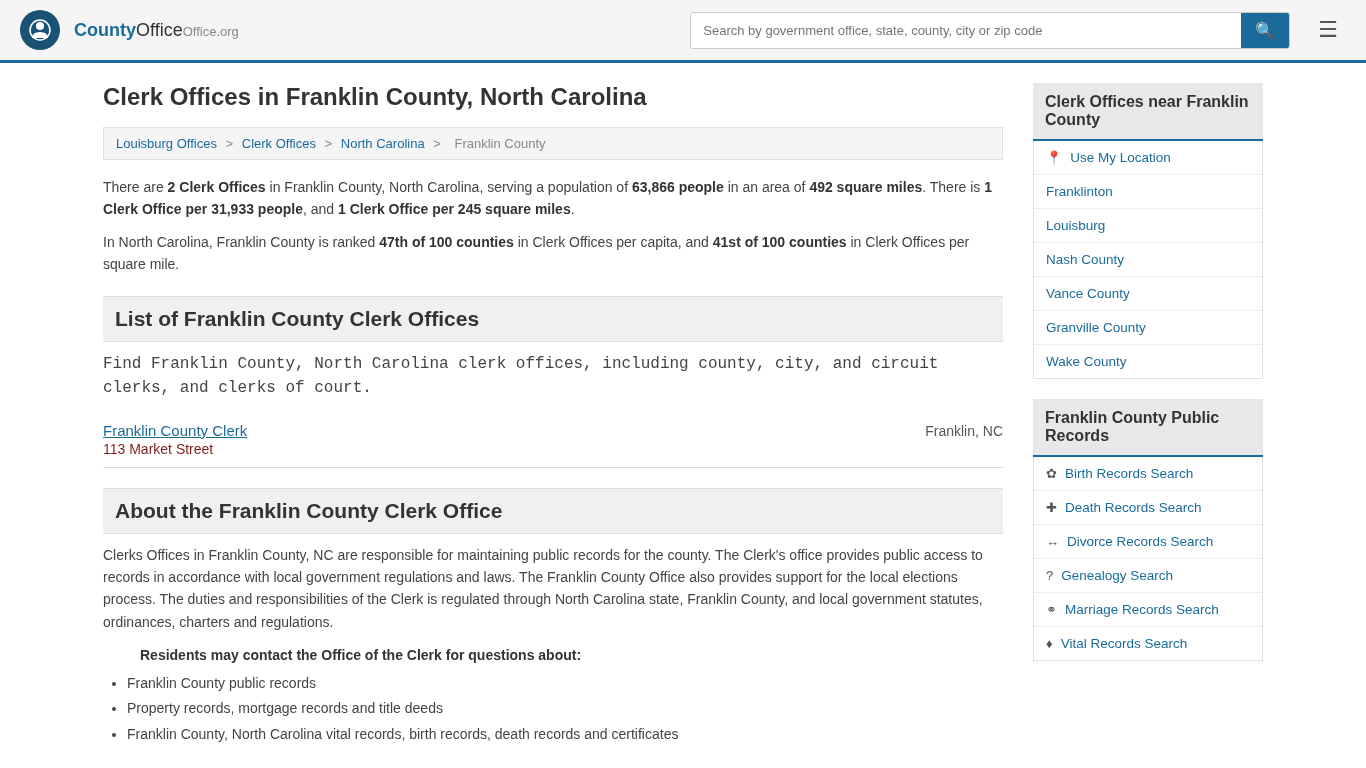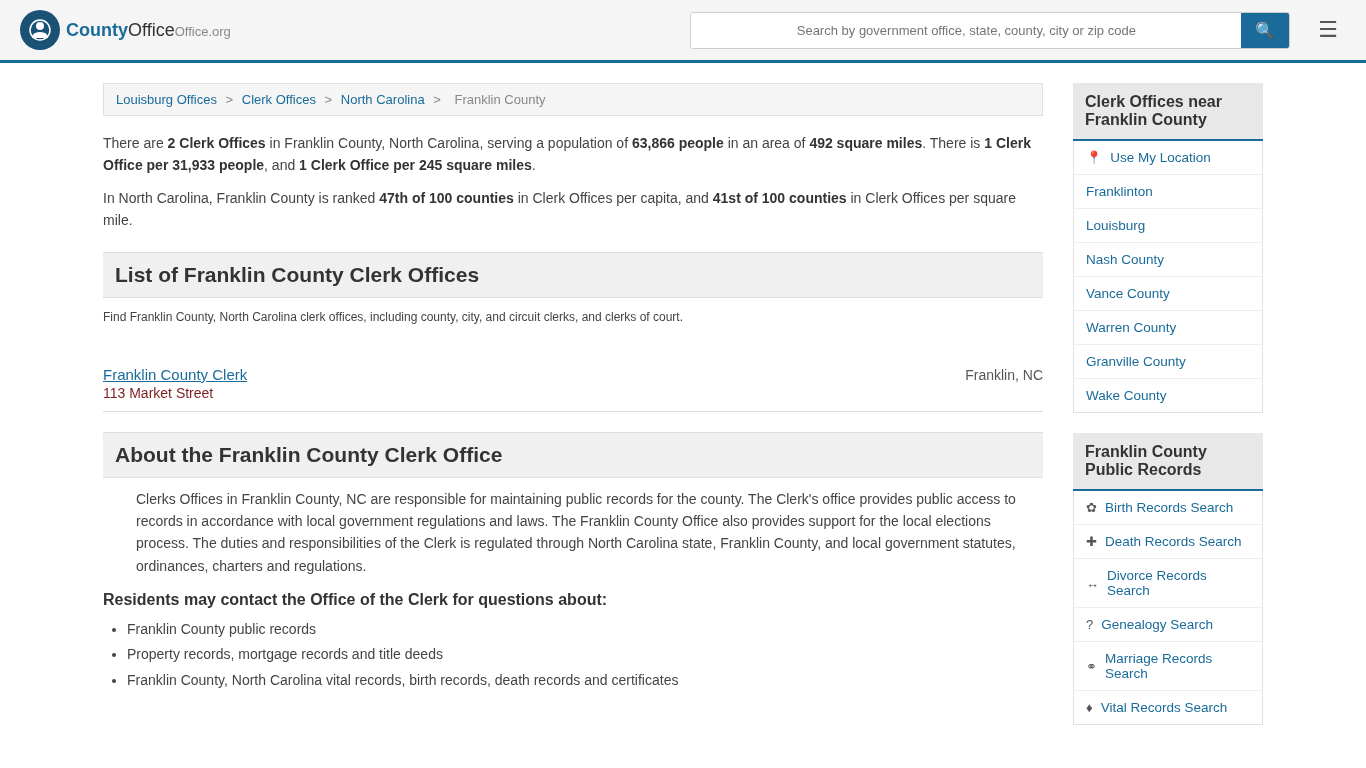--- a/index.html
+++ b/index.html
@@ -10,21 +10,21 @@
       background: #f5f5f5;
       border-bottom: 3px solid #1a6b9a;
       padding: 10px 20px;
       display: flex;
       align-items: center;
       gap: 20px;
     }
     .logo-area {
       display: flex;
       align-items: center;
-      gap: 6px;
+      gap: 14px;
       text-decoration: none;
     }
     .logo-icon {
       width: 40px;
       height: 40px;
       border-radius: 50%;
       background: #1a5276;
       display: flex;
       align-items: center;
       justify-content: center;
@@ -40,21 +40,20 @@
       overflow: hidden;
       margin-left: auto;
     }
     .search-bar input {
       flex: 1;
       padding: 8px 12px;
       border: none;
       outline: none;
       font-size: 13px;
       color: #999;
-      text-align: center;
     }
     .search-bar button {
       background: #1a6b9a;
       border: none;
       padding: 8px 14px;
       cursor: pointer;
       color: white;
       font-size: 16px;
     }
     .menu-btn {
@@ -71,21 +70,21 @@
       max-width: 1200px;
       margin: 0 auto;
       padding: 20px;
       display: flex;
       gap: 30px;
     }
     .content {
       flex: 1;
     }
     .sidebar {
-      width: 190px;
+      width: 230px;
       flex-shrink: 0;
     }
 
     
     .page-title {
       font-size: 24px;
       font-weight: bold;
       color: #333;
       margin-bottom: 16px;
     }
@@ -121,24 +120,25 @@
       border-left: none;
       font-size: 21px;
       font-weight: bold;
       color: #333;
       margin: 20px 0 10px 0;
       border-top: 1px solid #ddd;
       border-bottom: 1px solid #ddd;
     }
 
     .section-desc {
-      font-size: 12px;
+      font-size: 16px;
       color: #444;
-      margin-bottom: 30px;
+      margin-bottom: 12px;
       line-height: 1.5;
+      font-family: Liberation Mono, monospace;
     }
 
     
     .clerk-entry {
       border-bottom: 1px solid #ddd;
       padding: 10px 0;
     }
     .clerk-entry:last-child { border-bottom: none; }
     .clerk-row {
       display: flex;
@@ -161,26 +161,26 @@
       color: #7f1d1d;
       margin-top: 2px;
     }
 
     
     .about-text {
       font-size: 14px;
       line-height: 1.6;
       color: #444;
       margin-bottom: 14px;
-      margin-left: 33px;
     }
     .contact-bold {
       font-weight: bold;
-      font-size: 16px;
+      font-size: 14px;
       margin-bottom: 8px;
+      margin-left: 37px;
     }
     .contact-list {
       list-style: disc;
       padding-left: 24px;
       font-size: 14px;
       color: #444;
       line-height: 1.8;
     }
 
     
@@ -249,20 +249,21 @@
   <div class="search-bar">
     <input type="text" placeholder="Search by government office, state, county, city or zip code" style="">
     <button>🔍</button>
   </div>
   <button class="menu-btn">☰</button>
 </header>
 
 <div class="main-container">
   <div class="content">
 
+    <h1 class="page-title">Clerk Offices in Franklin County, North Carolina</h1>
 
     <div class="breadcrumb">
       <a href="#">Louisburg Offices</a>
       <span> &gt; </span>
       <a href="#">Clerk Offices</a>
       <span> &gt; </span>
       <a href="#">North Carolina</a>
       <span> &gt; </span>
       <span>Franklin County</span>
     </div>
@@ -317,23 +318,20 @@
         </div>
 
         <div class="sidebar-item">
           <a href="#">Nash County</a>
         </div>
 
         <div class="sidebar-item">
           <a href="#">Vance County</a>
         </div>
 
-        <div class="sidebar-item">
-          <a href="#">Warren County</a>
-        </div>
 
         <div class="sidebar-item">
           <a href="#">Granville County</a>
         </div>
 
         <div class="sidebar-item">
           <a href="#">Wake County</a>
         </div>
 
       </div>

